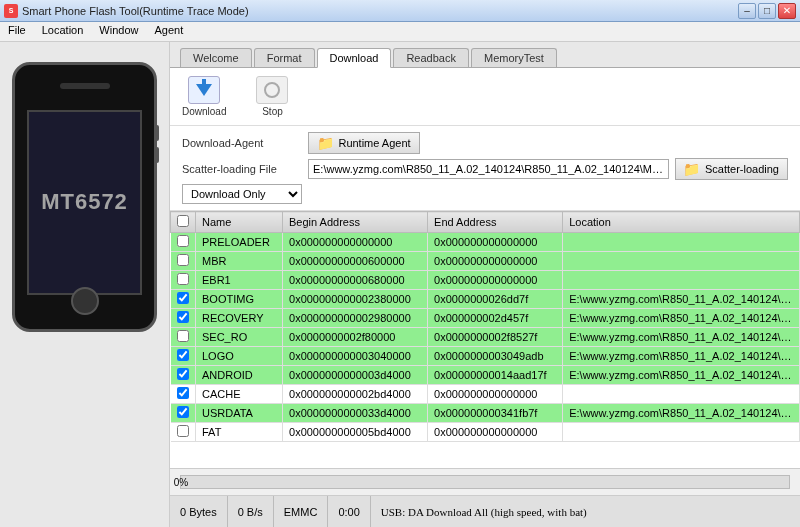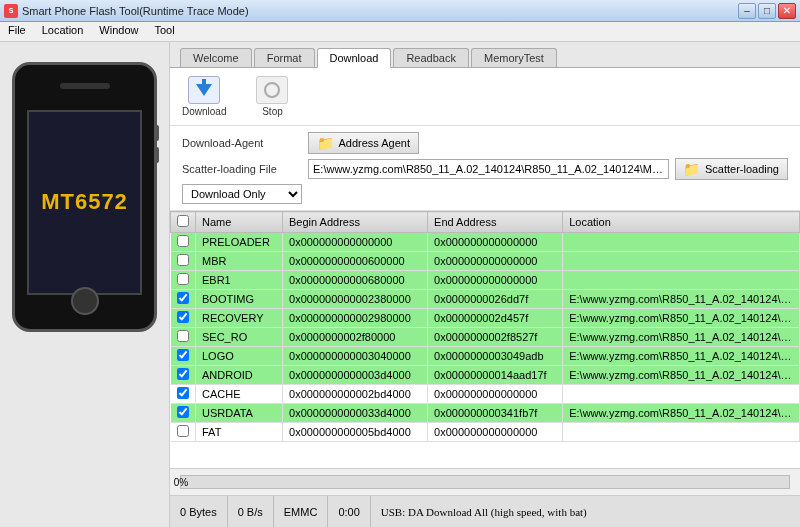--- a/index.html
+++ b/index.html
@@ -63,21 +63,21 @@
     .phone-screen {
       width: 115px;
       height: 185px;
       background: #1a1a2e;
       border: 2px solid #444;
       display: flex;
       align-items: center;
       justify-content: center;
       margin-top: 10px;
     }
-    .phone-model { color: #eab308; font-size: 22px; font-weight: bold; letter-spacing: 1px; }
+    .phone-model { color: #a3a3a3; font-size: 22px; font-weight: bold; letter-spacing: 1px; }
     .phone-home { width: 28px; height: 28px; background: #333; border-radius: 50%; position: absolute; bottom: 14px; border: 2px solid #555; }
     .phone-side-btns { position: absolute; right: -5px; top: 60px; display: flex; flex-direction: column; gap: 6px; }
     .side-btn { width: 4px; height: 16px; background: #555; border-radius: 2px; }
 
     
     #content-panel { flex: 1; display: flex; flex-direction: column; overflow: hidden; }
 
     
     #tabs {
       display: flex;
@@ -250,21 +250,21 @@
     <div class="win-btn">–</div>
     <div class="win-btn">□</div>
     <div class="win-btn" style="background:linear-gradient(to bottom,#f88,#d44);color:white;border-color:#a33;">✕</div>
   </div>
 </div>
 
 <div id="menubar">
   <span>File</span>
   <span>Location</span>
   <span>Window</span>
-  <span>Tool</span>
+  <span>Agent</span>
 </div>
 
 <div id="main">
 
   <div id="phone-panel">
     <div class="phone-img">
       <div class="phone-speaker"></div>
       <div class="phone-screen">
         <span class="phone-model">MT6572</span>
       </div>
@@ -300,21 +300,21 @@
         </div>
         <span class="tool-label">Stop</span>
       </div>
     </div>
 
     <div id="form-area">
       <div class="form-row">
         <span class="form-label">Download-Agent</span>
         <button class="form-btn">
           <span class="folder-icon">📁</span>
-          <span>Address Agent</span>
+          <span>Runtime Agent</span>
         </button>
       </div>
       <div class="form-row">
         <span class="form-label">Scatter-loading File</span>
         <input class="form-input" type="text" value="E:\www.yzmg.com\R850_11_A.02_140124\R850_11_A.02_140124\MT6592_Android_scatter.tx..." style="">
         <button class="form-btn">
           <span class="folder-icon">📁</span>
           <span>Scatter-loading</span>
         </button>
       </div>

